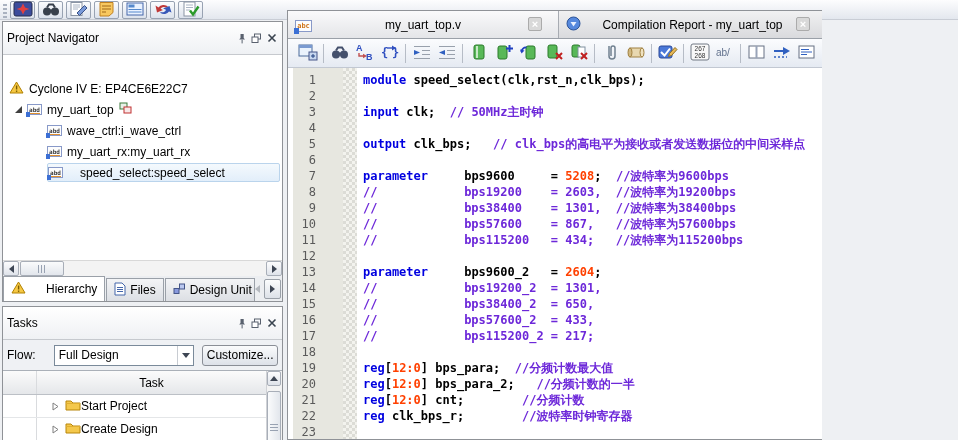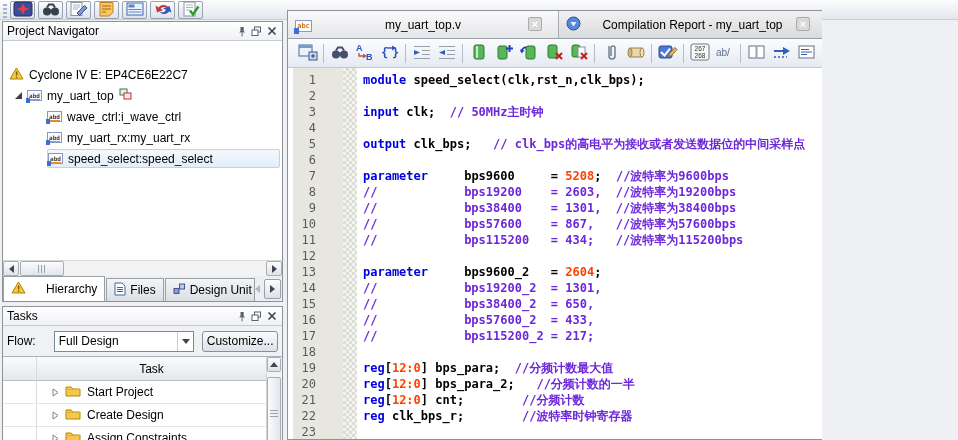--- a/index.html
+++ b/index.html
@@ -11,31 +11,31 @@
     background:linear-gradient(#fdfdfe,#e3e7ee);border-bottom:1px solid #c9cdd5;
     display:flex;align-items:flex-end;padding-left:2px;box-sizing:border-box;}
   .tb-grip{width:4px;height:16px;margin:0 3px 1px 1px;
     background:repeating-linear-gradient(0deg,#aab2c0 0 2px,transparent 2px 4px);}
   .tb-btn{width:25px;height:18px;margin-right:3px;border:1px solid #98a2b2;border-radius:2px;
     background:linear-gradient(#fbfcfe,#dce2ec);display:flex;align-items:center;justify-content:center;box-sizing:border-box;}
 
   
   .panel{position:absolute;border:1px solid #8f9297;background:#fff;box-sizing:border-box;}
   .panel-header{height:18px;background:linear-gradient(#ffffff,#eff1f4);border-bottom:1px solid #c6c9ce;
-    display:flex;align-items:center;padding:0 4px;}
+    display:flex;align-items:center;padding:7px 4px;}
   .panel-title{flex:1;font-size:12px;}
   .ph-btn{width:13px;height:13px;display:flex;align-items:center;justify-content:center;margin-left:2px;}
 
   
   #pn-panel{left:2px;top:21px;width:281px;height:281px;display:flex;flex-direction:column;}
   .tree{position:relative;flex:1;background:#fff;overflow:hidden;padding-top:23px;}
   .tree-row{height:21px;display:flex;align-items:center;white-space:nowrap;}
   .tree-row .lbl{margin-left:5px;}
   .tree-row.selected .sel-wrap{background:linear-gradient(#f4f9fd,#e2eefa);border:1px solid #bad4ec;border-radius:2px;
-    display:flex;align-items:center;height:19px;box-sizing:border-box;flex:1;margin-right:2px;}
+    display:flex;align-items:center;height:19px;box-sizing:border-box;flex:1;margin-right:2px;gap:12px;}
   .sel-wrap{display:flex;align-items:center;flex:1;}
   .expander{width:14px;display:flex;justify-content:center;}
   .abd-badge{position:relative;display:inline-block;width:15px;height:11px;background:#fdfdfd;border:1px solid #8899c8;
     font:700 6px/10px "DejaVu Sans Mono",monospace;color:#3a3a3a;text-align:center;box-sizing:border-box;}
   .abd-badge::after{content:"";position:absolute;left:-2px;bottom:-3px;width:4px;height:5px;background:#3b6fd4;}
   .abd-badge::before{content:"";position:absolute;left:1px;bottom:0px;width:11px;height:1px;background:#e09030;}
 
   
   .hscroll{position:relative;height:15px;background:#f3f3f3;border-top:1px solid #d8d8d8;flex:none;}
   .sbtn{position:absolute;top:0;width:16px;height:15px;border:1px solid #a8aeb8;border-radius:2px;
@@ -72,21 +72,21 @@
   .customize-btn{margin-left:8px;width:82px;height:21px;border:1px solid #8a8e96;border-radius:3px;
     background:linear-gradient(#fafbfc,#dde1e8);font-size:12px;display:flex;align-items:center;justify-content:center;box-sizing:border-box;}
   .task-table{flex:1;display:flex;border-top:1px solid #aab0b8;background:#fff;overflow:hidden;}
   .task-main{flex:1;display:flex;flex-direction:column;overflow:hidden;}
   .task-header{height:23px;background:linear-gradient(#fbfbfb,#e5e7ea);border-bottom:1px solid #bcc0c6;
     display:flex;align-items:center;flex:none;}
   .col0{width:33px;align-self:stretch;border-right:1px solid #d9dbde;flex:none;}
   .task-header .hl{flex:1;text-align:center;}
   .task-row{height:22px;display:flex;align-items:center;border-bottom:1px solid #e4e6e8;background:#fff;}
   .task-row .exp{width:20px;display:flex;justify-content:center;margin-left:8px;}
-  .task-row .lbl{margin-left:6px;white-space:nowrap;}
+  .task-row .lbl{white-space:nowrap;}
   .vscroll{width:15px;background:#f3f3f3;border-left:1px solid #d0d2d6;position:relative;flex:none;}
   .vs-thumb{position:absolute;left:0;top:20px;width:14px;height:70px;border:1px solid #a8aeb8;border-radius:2px;
     background:linear-gradient(90deg,#fafbfc,#e2e6ec);display:flex;align-items:center;justify-content:center;box-sizing:border-box;}
 
   
   #editor{position:absolute;left:287px;top:10px;width:535px;height:430px;border:1px solid #8f9297;border-right:none;
     background:#fff;box-sizing:border-box;display:flex;flex-direction:column;overflow:hidden;}
   .ed-tabs{height:27px;background:#e9eaec;border-bottom:1px solid #9aa0a8;display:flex;flex:none;overflow:hidden;}
   .ed-tab{position:relative;height:100%;display:flex;align-items:center;border-right:1px solid #a7abb2;
     background:linear-gradient(#f1f1f2,#d9dadd);box-sizing:border-box;flex:none;}

